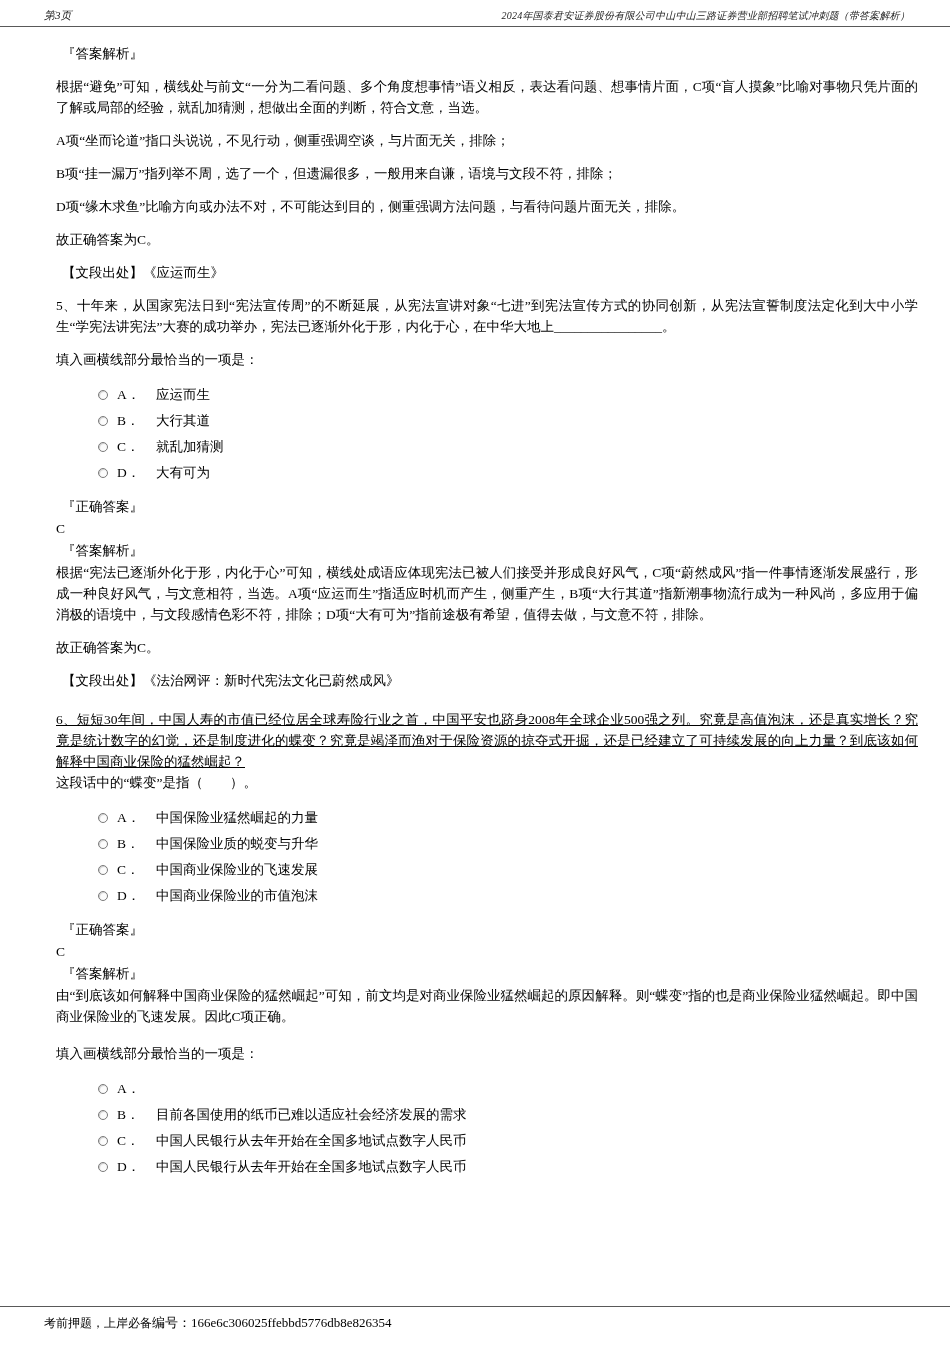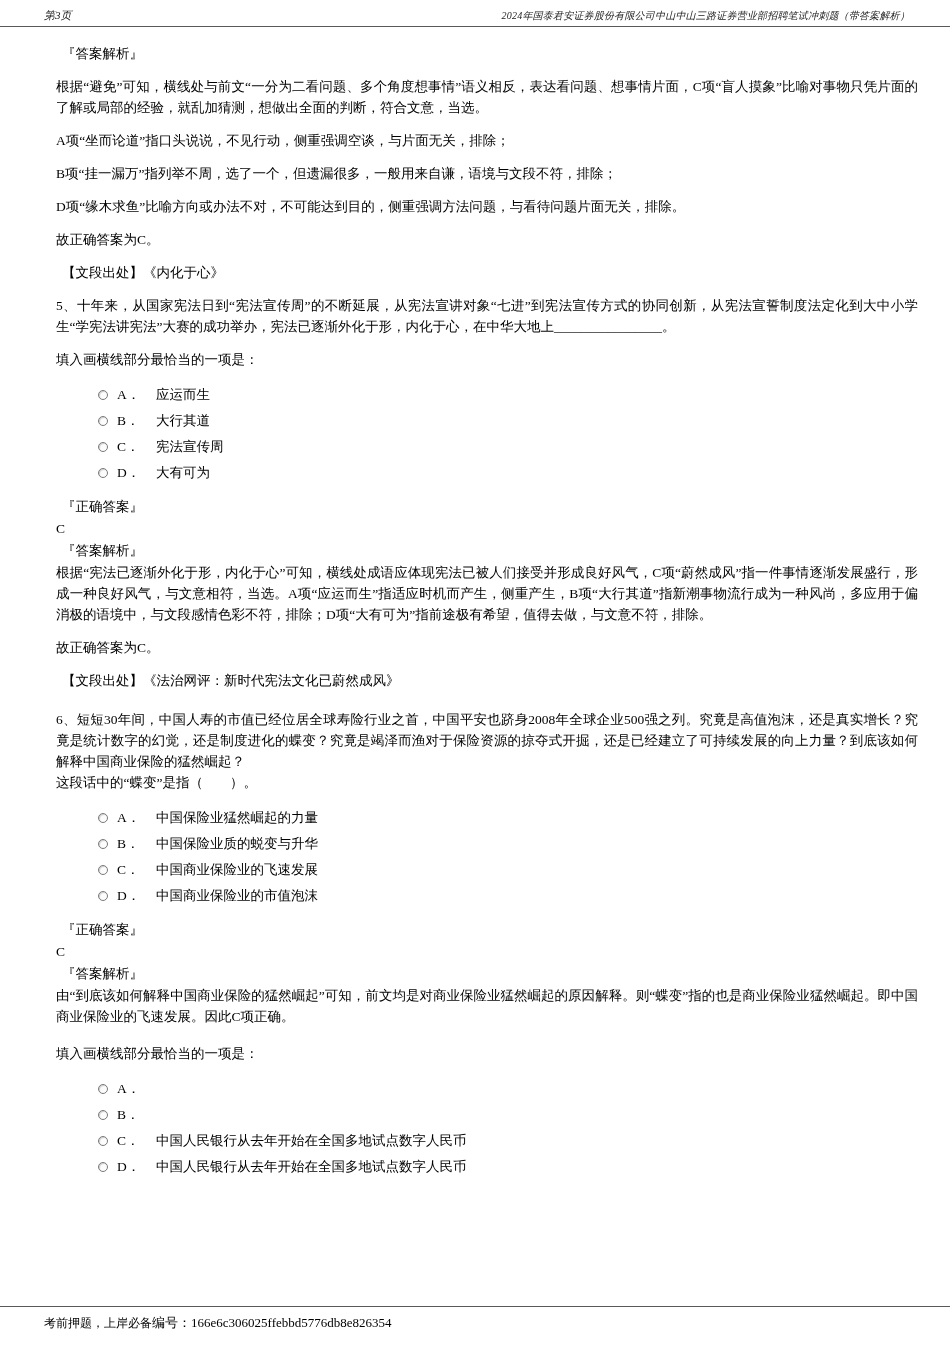--- a/index.html
+++ b/index.html
@@ -65,57 +65,57 @@
 </div>
 
 <div class="content">
 
   <p class="label-p">『答案解析』</p>
   <p class="body-p">根据“避免”可知，横线处与前文“一分为二看问题、多个角度想事情”语义相反，表达看问题、想事情片面，C项“盲人摸象”比喻对事物只凭片面的了解或局部的经验，就乱加猜测，想做出全面的判断，符合文意，当选。</p>
   <p class="body-p">A项“坐而论道”指口头说说，不见行动，侧重强调空谈，与片面无关，排除；</p>
   <p class="body-p">B项“挂一漏万”指列举不周，选了一个，但遗漏很多，一般用来自谦，语境与文段不符，排除；</p>
   <p class="body-p">D项“缘木求鱼”比喻方向或办法不对，不可能达到目的，侧重强调方法问题，与看待问题片面无关，排除。</p>
   <p class="body-p">故正确答案为C。</p>
-  <p class="body-p src-p">【文段出处】《内化于心》</p>
+  <p class="body-p src-p">【文段出处】《应运而生》</p>
 
   <div class="q-block">
     <p class="body-p stem">5、十年来，从国家宪法日到“宪法宣传周”的不断延展，从宪法宣讲对象“七进”到宪法宣传方式的协同创新，从宪法宣誓制度法定化到大中小学生“学宪法讲宪法”大赛的成功举办，宪法已逐渐外化于形，内化于心，在中华大地上________________。</p>
     <p class="body-p prompt">填入画横线部分最恰当的一项是：</p>
     <div class="options">
       <div class="option">
         <span class="radio"></span>
         <span class="opt-letter">A．</span>
         <span>应运而生</span>
       </div>
       <div class="option">
         <span class="radio"></span>
         <span class="opt-letter">B．</span>
         <span>大行其道</span>
       </div>
       <div class="option">
         <span class="radio"></span>
         <span class="opt-letter">C．</span>
-        <span>宪法宣传周</span>
+        <span>就乱加猜测</span>
       </div>
       <div class="option">
         <span class="radio"></span>
         <span class="opt-letter">D．</span>
         <span>大有可为</span>
       </div>
     </div>
     <p class="ans-line">『正确答案』</p>
     <p class="ans-letter">C</p>
     <p class="ans-line">『答案解析』</p>
     <p class="body-p analysis-p">根据“宪法已逐渐外化于形，内化于心”可知，横线处成语应体现宪法已被人们接受并形成良好风气，C项“蔚然成风”指一件事情逐渐发展盛行，形成一种良好风气，与文意相符，当选。A项“应运而生”指适应时机而产生，侧重产生，B项“大行其道”指新潮事物流行成为一种风尚，多应用于偏消极的语境中，与文段感情色彩不符，排除；D项“大有可为”指前途极有希望，值得去做，与文意不符，排除。</p>
     <p class="body-p">故正确答案为C。</p>
     <p class="body-p src-p">【文段出处】《法治网评：新时代宪法文化已蔚然成风》</p>
   </div>
 
   <div class="q6-block">
-    <p class="body-p" style="margin-bottom:0;">6、短短30年间，中国人寿的市值已经位居全球寿险行业之首，中国平安也跻身2008年全球企业500强之列。究竟是高值泡沫，还是真实增长？究竟是统计数字的幻觉，还是制度进化的蝶变？究竟是竭泽而渔对于保险资源的掠夺式开掘，还是已经建立了可持续发展的向上力量？到底该如何解释中国商业保险的猛然崛起？</p>
+    <p class="body-p" style="margin-bottom:0;text-decoration:underline;">6、短短30年间，中国人寿的市值已经位居全球寿险行业之首，中国平安也跻身2008年全球企业500强之列。究竟是高值泡沫，还是真实增长？究竟是统计数字的幻觉，还是制度进化的蝶变？究竟是竭泽而渔对于保险资源的掠夺式开掘，还是已经建立了可持续发展的向上力量？到底该如何解释中国商业保险的猛然崛起？</p>
     <p class="body-p stem2">这段话中的“蝶变”是指（　　）。</p>
     <div class="options">
       <div class="option">
         <span class="radio"></span>
         <span class="opt-letter">A．</span>
         <span>中国保险业猛然崛起的力量</span>
       </div>
       <div class="option">
         <span class="radio"></span>
         <span class="opt-letter">B．</span>
@@ -141,20 +141,21 @@
   <div class="q7-block">
     <p class="body-p prompt">填入画横线部分最恰当的一项是：</p>
     <div class="options">
       <div class="option">
         <span class="radio"></span>
         <span class="opt-letter">A．</span>
       </div>
       <div class="option">
         <span class="radio"></span>
         <span class="opt-letter">B．</span>
+        <span>目前各国使用的纸币已难以适应社会经济发展的需求</span>
       </div>
       <div class="option">
         <span class="radio"></span>
         <span class="opt-letter">C．</span>
         <span>中国人民银行从去年开始在全国多地试点数字人民币</span>
       </div>
       <div class="option">
         <span class="radio"></span>
         <span class="opt-letter">D．</span>
         <span>中国人民银行从去年开始在全国多地试点数字人民币</span>

